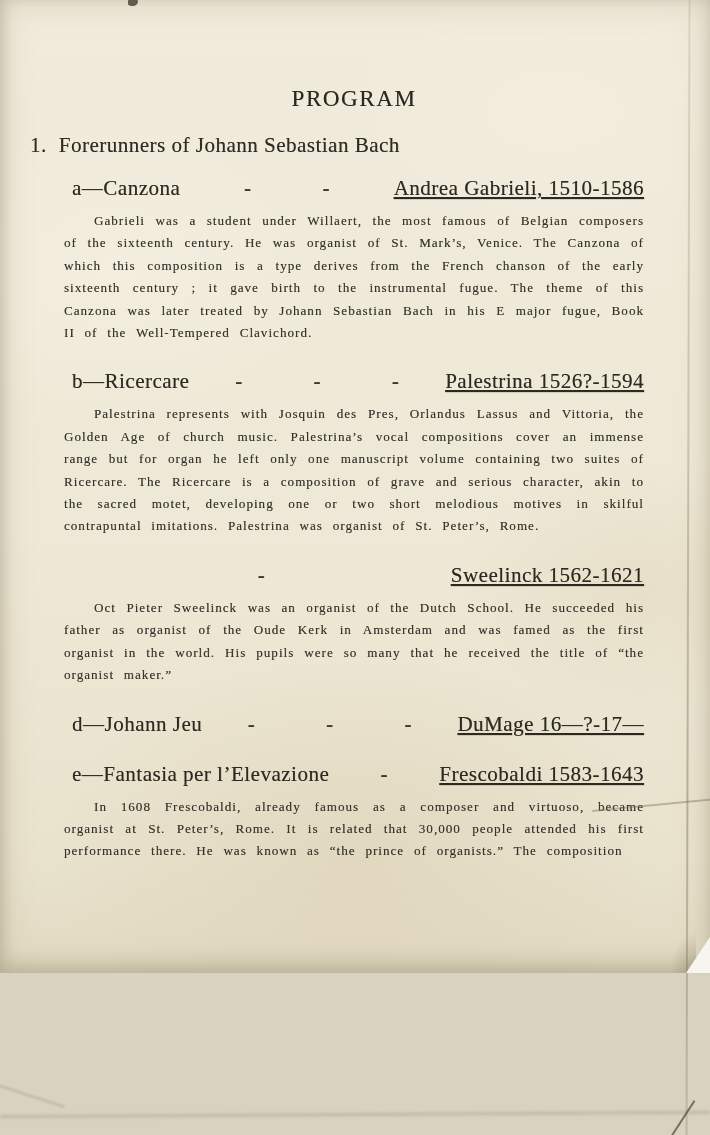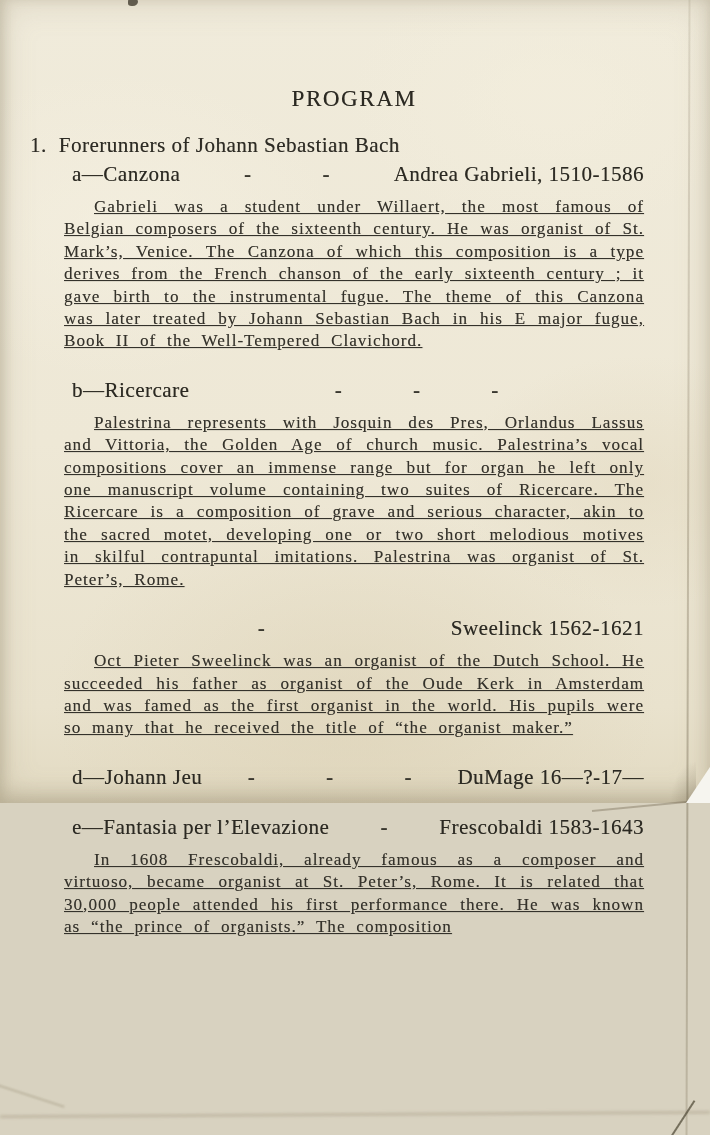--- a/index.html
+++ b/index.html
@@ -2,21 +2,21 @@
 <html><head>
 <meta charset="utf-8">
 <style>
   html,body{margin:0;padding:0;}
   body{
     width:710px;height:1135px;overflow:hidden;
     background:#d8d2c0;
     font-family:"Liberation Serif","DejaVu Serif",serif;
   }
   .page{
-    position:relative;width:710px;height:803px;
+    position:relative;width:710px;height:973px;
     color:#33312a;
     background:
       radial-gradient(ellipse 320px 220px at 16% 28%, rgba(246,241,226,0.55), rgba(246,241,226,0) 70%),
       radial-gradient(ellipse 300px 200px at 78% 12%, rgba(244,239,222,0.5), rgba(244,239,222,0) 70%),
       radial-gradient(ellipse 420px 280px at 50% 88%, rgba(216,204,174,0.45), rgba(216,204,174,0) 72%),
       radial-gradient(ellipse 260px 180px at 90% 60%, rgba(222,211,183,0.4), rgba(222,211,183,0) 70%),
       linear-gradient(180deg,#f0ebdb 0%,#eee8d6 55%,#e9e2cd 88%,#e2dac2 100%);
     box-shadow:
       inset 0 0 34px rgba(150,138,110,0.28),
       inset 0 -10px 16px rgba(128,117,92,0.22),
@@ -28,41 +28,40 @@
     font-size:23px;font-weight:normal;letter-spacing:1.6px;
     color:#2b2922;text-shadow:0.3px 0.3px 0.4px rgba(50,48,40,0.55);
   }
   .item-line{
     margin:21px 0 0 -34px;
     font-size:21px;letter-spacing:0.5px;color:#2d2b24;
     display:flex;gap:12px;align-items:baseline;
     text-shadow:0.3px 0.3px 0.4px rgba(50,48,40,0.5);
   }
   .prog-section{margin-top:25px;}
-  .prog-section.first{margin-top:4px;}
+  .prog-section.first{margin-top:18px;}
   .sec-head{
     display:flex;align-items:baseline;
     font-size:21px;letter-spacing:0.5px;color:#2b2922;
     margin:0 0 9px;padding-left:8px;
     text-shadow:0.3px 0.3px 0.4px rgba(50,48,40,0.5);
   }
   .sec-title{white-space:nowrap;}
-  .sec-composer{white-space:nowrap;}
+  .sec-composer{white-space:nowrap;text-decoration:underline;}
   .sec-sep{
     flex:1;text-align:center;
     word-spacing:3.1em;font-weight:bold;color:#3a382f;
     overflow:hidden;
   }
   .sec-body{
-    margin:0;font-size:17px;line-height:22.4px;
+    margin:0;font-size:13px;line-height:22.4px;
     text-align:justify;text-indent:30px;
     letter-spacing:1.05px;word-spacing:5.5px;
     color:#34322b;
     text-shadow:0.25px 0.25px 0.35px rgba(55,52,44,0.45);
-    text-decoration:underline;
   }
   
   .crease{position:absolute;pointer-events:none;}
   .crease-vertical{
     left:687px;top:0;width:2px;height:1135px;
     background:linear-gradient(180deg,
       rgba(132,121,96,0.18) 0%,rgba(132,121,96,0.32) 40%,
       rgba(120,110,86,0.45) 72%,rgba(132,121,96,0.3) 100%);
     filter:blur(0.6px);transform:rotate(0.15deg);
   }
@@ -123,20 +122,21 @@
         <span class="sec-sep">- -</span>
         <span class="sec-composer">Andrea Gabrieli, 1510-1586</span>
       </div>
       <p class="sec-body">Gabrieli was a student under Willaert, the most famous of Belgian composers of the sixteenth century. He was organist of St. Mark’s, Venice. The Canzona of which this composition is a type derives from the French chanson of the early sixteenth century ; it gave birth to the instrumental fugue. The theme of this Canzona was later treated by Johann Sebastian Bach in his E major fugue, Book II of the Well-Tempered Clavichord.</p>
     </section>
 
     <section class="prog-section">
       <div class="sec-head">
         <span class="sec-title">b—Ricercare</span>
         <span class="sec-sep">- - -</span>
+        <span class="sec-composer">Palestrina 1526?-1594</span>
       </div>
       <p class="sec-body">Palestrina represents with Josquin des Pres, Orlandus Lassus and Vittoria, the Golden Age of church music. Palestrina’s vocal compositions cover an immense range but for organ he left only one manuscript volume containing two suites of Ricercare. The Ricercare is a composition of grave and serious character, akin to the sacred motet, developing one or two short melodious motives in skilful contrapuntal imitations. Palestrina was organist of St. Peter’s, Rome.</p>
     </section>
 
     <section class="prog-section">
       <div class="sec-head">
         <span class="sec-sep">-</span>
         <span class="sec-composer">Sweelinck 1562-1621</span>
       </div>
       <p class="sec-body">Oct Pieter Sweelinck was an organist of the Dutch School. He succeeded his father as organist of the Oude Kerk in Amsterdam and was famed as the first organist in the world. His pupils were so many that he received the title of “the organist maker.”</p>

